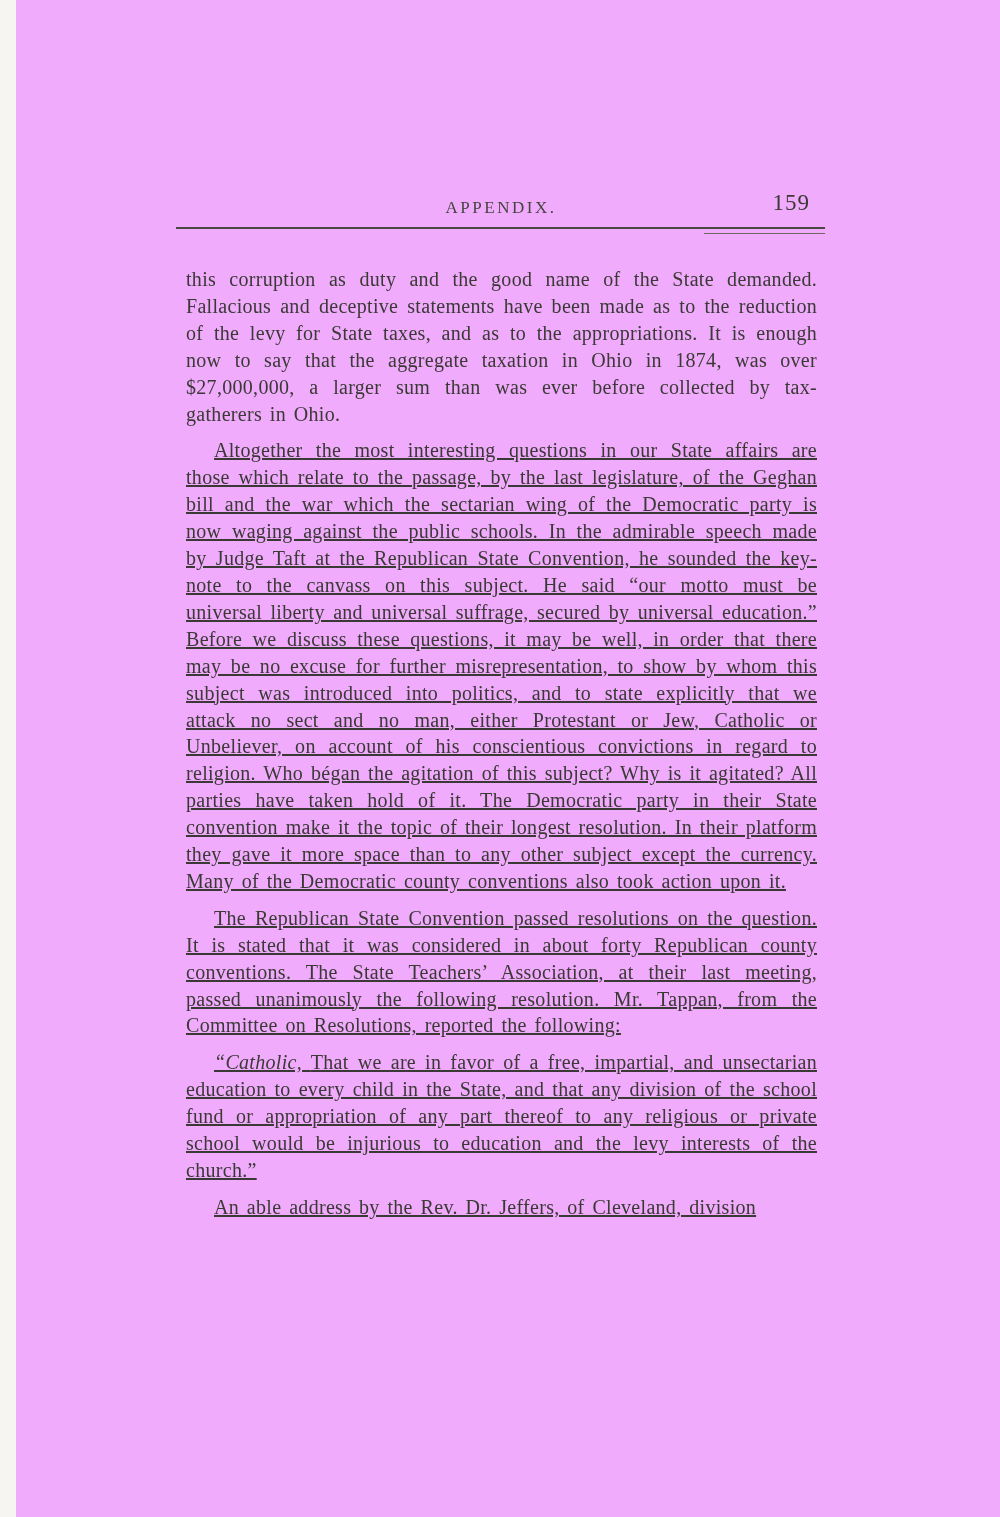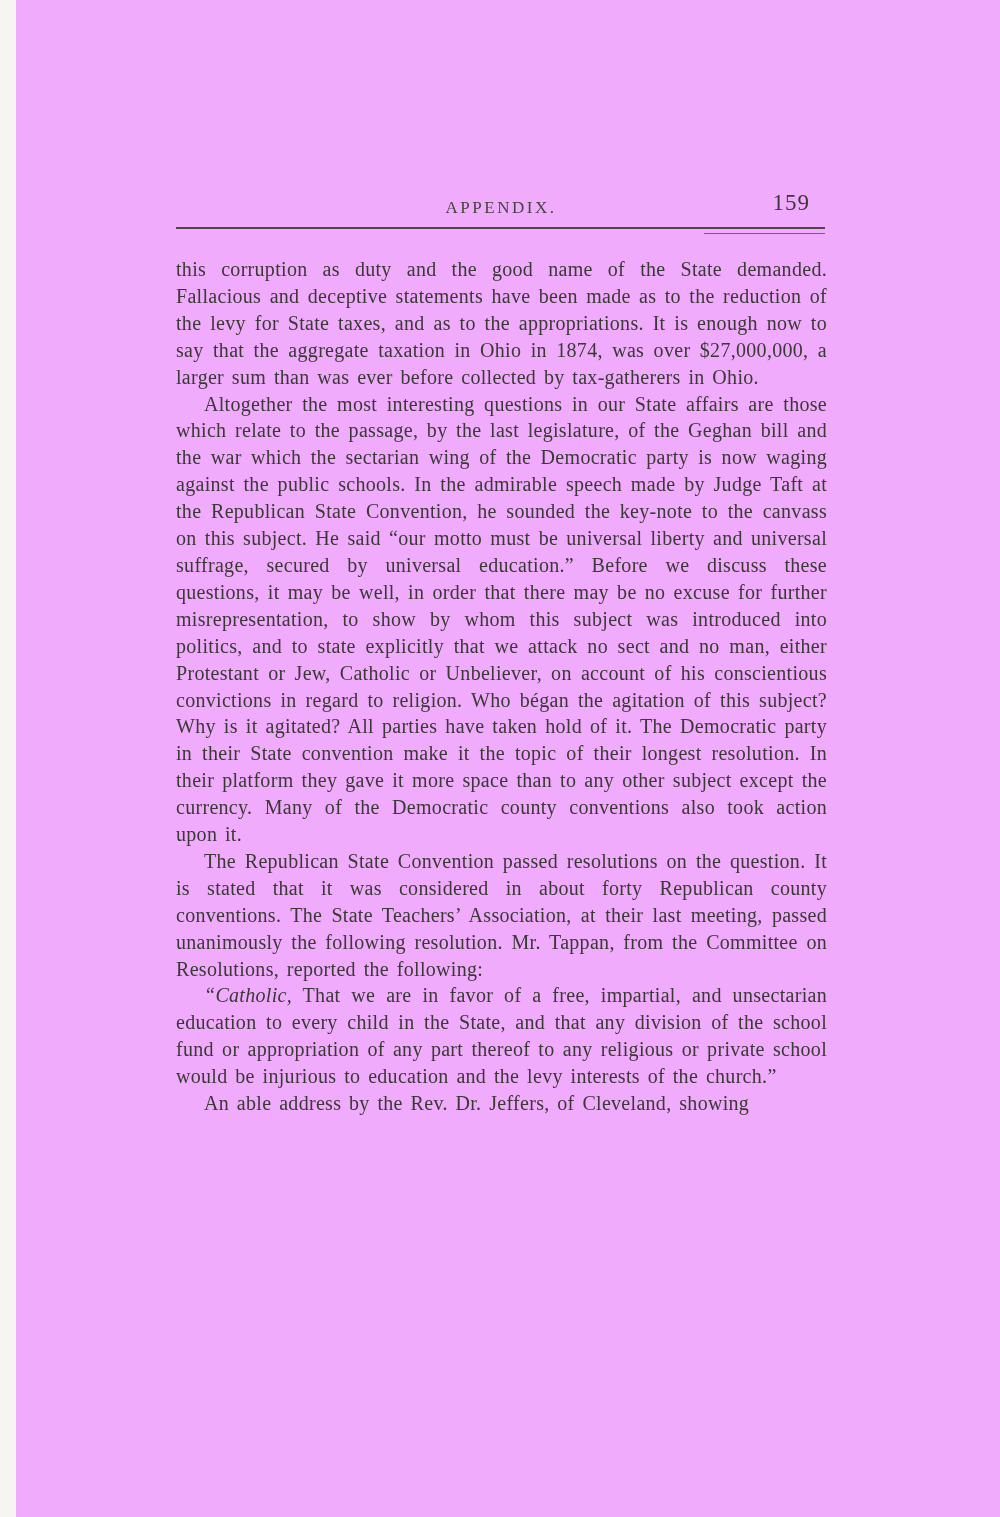--- a/index.html
+++ b/index.html
@@ -68,25 +68,26 @@
     left: 160px;
     top: 256px;
     width: 651px;
     font-size: 20px;
     line-height: 26.9px;
     letter-spacing: 0.3px;
     word-spacing: 2.5px;
     text-align: justify;
   }
   .para {
-    margin: 0;
+    margin: 10px;
     padding: 0;
   }
   .indent {
     text-indent: 28px;
+    text-decoration: underline;
   }
   em {
     font-style: italic;
   }
 </style>
 </head>
 <body>
 
 <div class="page">
 
@@ -96,16 +97,16 @@
   </header>
 
   <div class="rule"></div>
   <div class="rule-2"></div>
 
   <main class="page-body">
     <p class="para">this corruption as duty and the good name of the State demanded.  Fallacious and deceptive statements have been made as to the reduction of the levy for State taxes, and as to the appropriations.  It is enough now to say that the aggregate taxation in Ohio in 1874, was over $27,000,000, a larger sum than was ever before collected by tax-gatherers in Ohio.</p>
     <p class="para indent">Altogether the most interesting questions in our State affairs are those which relate to the passage, by the last legislature, of the Geghan bill and the war which the sectarian wing of the Democratic party is now waging against the public schools.  In the admirable speech made by Judge Taft at the Republican State Convention, he sounded the key-note to the canvass on this subject.  He said “our motto must be universal liberty and universal suffrage, secured by universal education.”  Before we discuss these questions, it may be well, in order that there may be no excuse for further misrepresentation, to show by whom this subject was introduced into politics, and to state explicitly that we attack no sect and no man, either Protestant or Jew, Catholic or Unbeliever, on account of his conscientious convictions in regard to religion.  Who bégan the agitation of this subject? Why is it agitated?  All parties have taken hold of it.  The Democratic party in their State convention make it the topic of their longest resolution.   In their platform they gave it more space than to any other subject except the currency. Many of the Democratic county conventions also took action upon it.</p>
     <p class="para indent">The Republican State Convention passed resolutions on the question.  It is stated that it was considered in about forty Republican county conventions.  The State Teachers’ Association, at their last meeting, passed unanimously the following resolution.  Mr. Tappan, from the Committee on Resolutions, reported the following:</p>
     <p class="para indent"><em>“Catholic,</em> <span>That we are in favor of a free, impartial, and unsectarian education to every child in the State, and that any division of the school fund or appropriation of any part thereof to any religious or private school would be injurious to education and the levy interests of the church.”</span></p>
-    <p class="para indent">An able address by the Rev. Dr. Jeffers, of Cleveland, showing</p>
+    <p class="para indent">An able address by the Rev. Dr. Jeffers, of Cleveland, division</p>
   </main>
 
 </div>
 
 </body></html>

